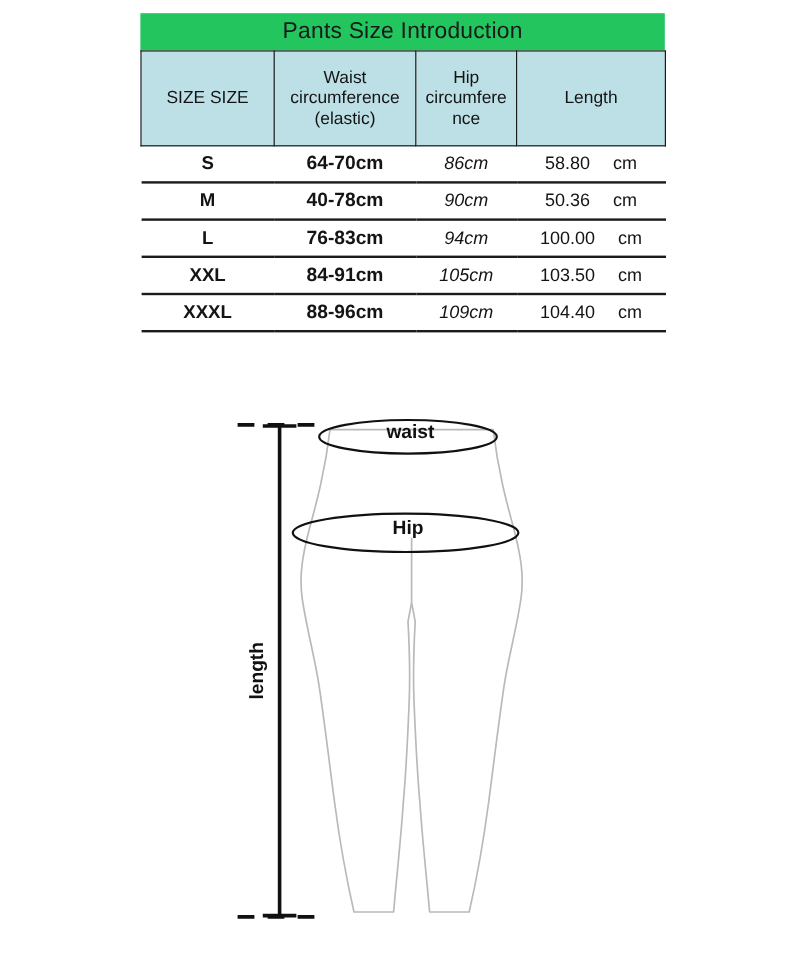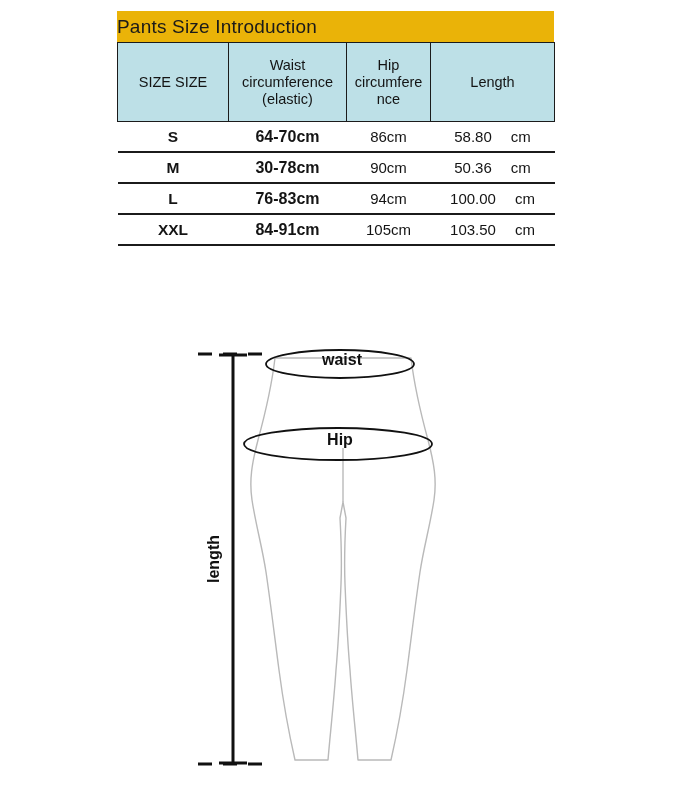--- a/index.html
+++ b/index.html
@@ -19,24 +19,24 @@
   
   #size-table-wrap {
     position: absolute;
     left: 117px;
     top: 11px;
     width: 437px;
   }
 
   #title-bar {
     height: 31px;
-    background: #eab308;
+    background: #22c55e;
     display: flex;
     align-items: center;
-    justify-content: flex-start;
+    justify-content: center;
     font-size: 19px;
     letter-spacing: 0.2px;
     color: #1a1a1a;
   }
 
   table.size-table {
     border-collapse: collapse;
     width: 437px;
     table-layout: fixed;
   }
@@ -68,21 +68,21 @@
     text-align: center;
     vertical-align: middle;
     font-size: 15px;
     color: #141414;
     padding: 0;
   }
   tbody tr:first-child td { border-top: 0; }
 
   td.sz { font-weight: bold; font-size: 15.5px; }
   td.waist { font-weight: bold; font-size: 16px; }
-  td.hip { font-weight: normal; font-size: 15px; }
+  td.hip { font-weight: normal; font-size: 15px; font-style: italic; }
   td.len { font-weight: normal; font-size: 15px; }
   td.len .unit { margin-left: 19px; }
 
   
   #diagram {
     position: absolute;
     left: 0;
     top: 340px;
     width: 674px;
     height: 460px;
@@ -162,35 +162,41 @@
     </thead>
     <tbody id="table-body">
         <tr>
           <td class="sz">S</td>
           <td class="waist">64-70cm</td>
           <td class="hip">86cm</td>
           <td class="len"><span>58.80</span><span class="unit">cm</span></td>
         </tr>
         <tr>
           <td class="sz">M</td>
-          <td class="waist">30-78cm</td>
+          <td class="waist">40-78cm</td>
           <td class="hip">90cm</td>
           <td class="len"><span>50.36</span><span class="unit">cm</span></td>
         </tr>
         <tr>
           <td class="sz">L</td>
           <td class="waist">76-83cm</td>
           <td class="hip">94cm</td>
           <td class="len"><span>100.00</span><span class="unit">cm</span></td>
         </tr>
         <tr>
           <td class="sz">XXL</td>
           <td class="waist">84-91cm</td>
           <td class="hip">105cm</td>
           <td class="len"><span>103.50</span><span class="unit">cm</span></td>
+        </tr>
+        <tr>
+          <td class="sz">XXXL</td>
+          <td class="waist">88-96cm</td>
+          <td class="hip">109cm</td>
+          <td class="len"><span>104.40</span><span class="unit">cm</span></td>
         </tr>
       </tbody>
   </table>
 </div>
 
 <div id="diagram">
   <svg width="674" height="460" viewBox="0 0 674 460" xmlns="http://www.w3.org/2000/svg">
 
     <path class="pants-outline" d="M 275 18
          L 411 18

